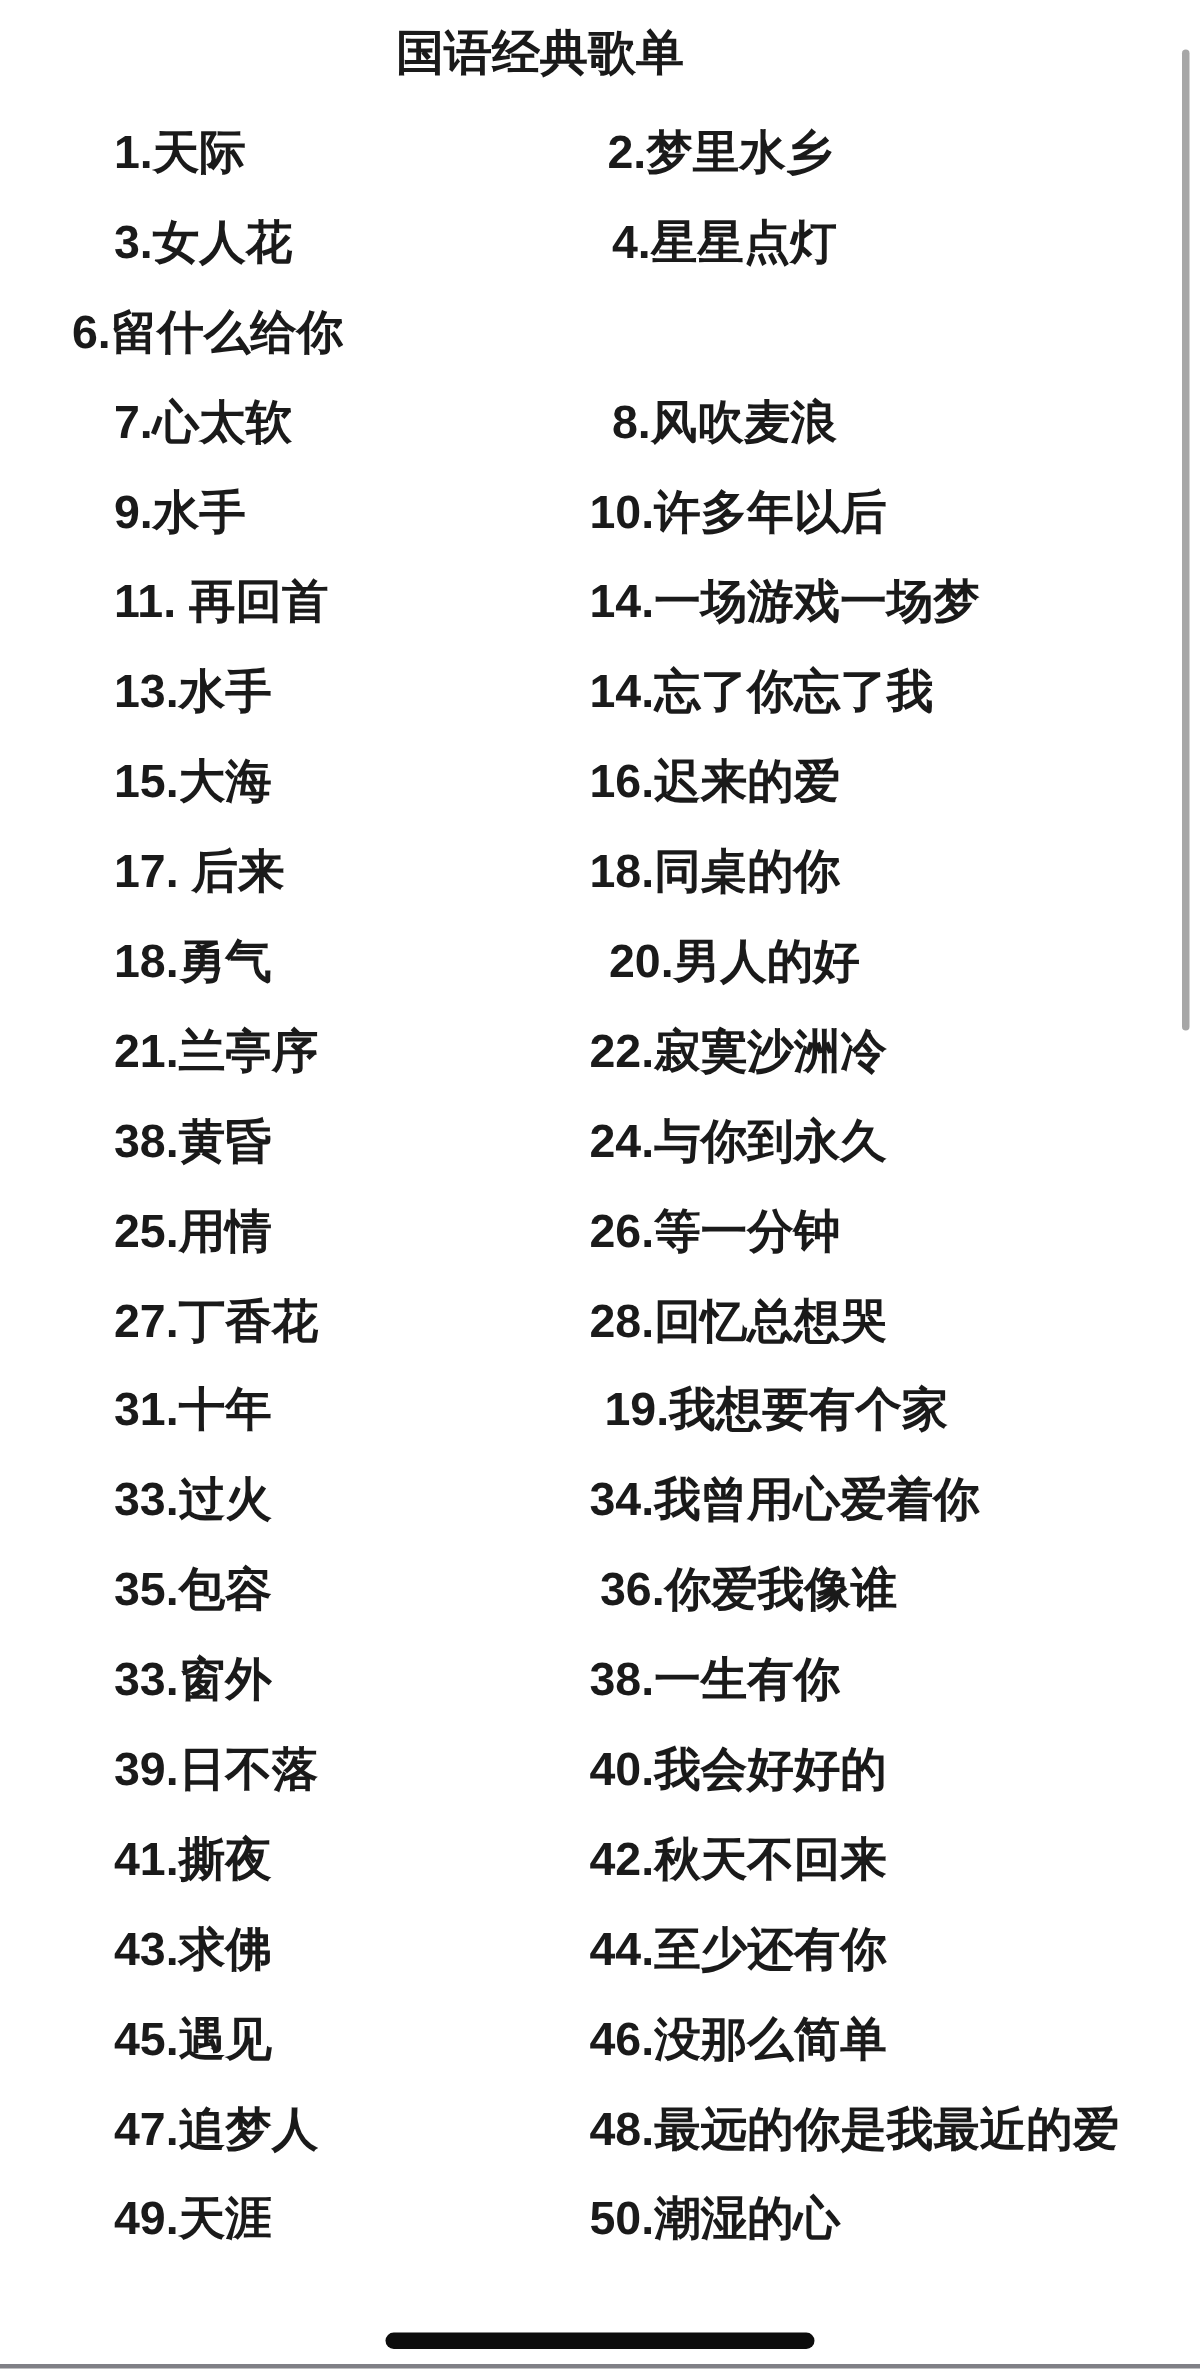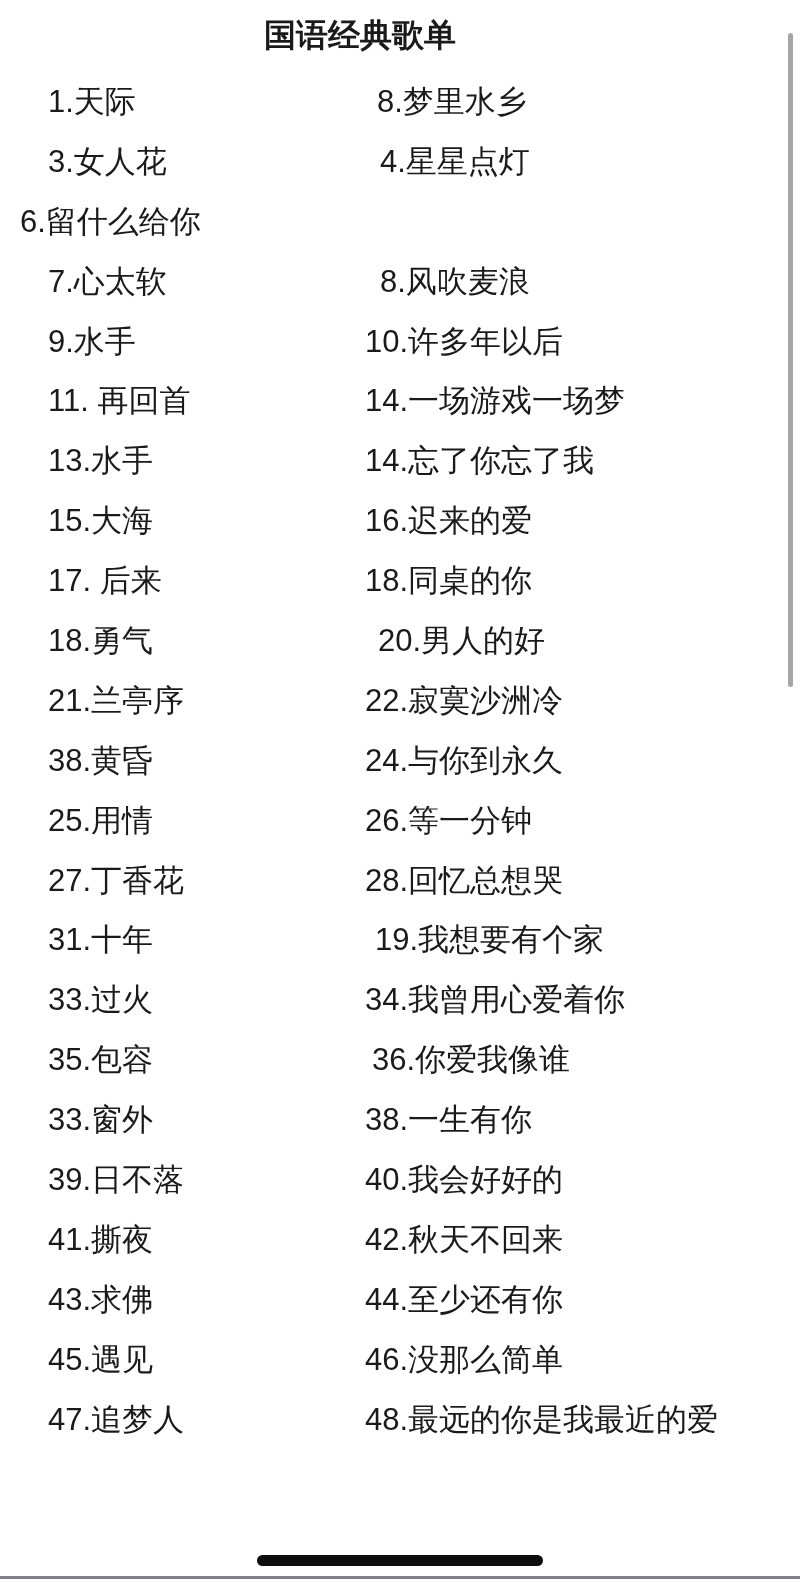--- a/index.html
+++ b/index.html
@@ -12,21 +12,21 @@
     height:72px;display:flex;align-items:center;justify-content:center;
     box-sizing:border-box;padding-top:0;margin-left:24px;
   }
   .title{
     font-size:32px;font-weight:600;transform:translateX(-52px);white-space:pre;
   }
   .rows{position:relative;}
   .row{display:flex;align-items:center;height:59.9px;}
   .cl{flex:0 0 auto;box-sizing:content-box;width:317px;padding-left:48px;}
   .cr{flex:1 1 auto;}
-  .song{font-size:31px;font-weight:400;white-space:pre;display:inline-block;}
+  .song{font-size:31px;font-weight:700;white-space:pre;display:inline-block;margin-left:28px;}
   .scrollbar-thumb{
     position:absolute;top:33px;right:7px;width:5px;height:654px;
     background:#a6a6a6;border-radius:3px;
   }
   .home-indicator{
     position:absolute;left:257px;top:1555px;width:286px;height:11px;
     background:#0d0d0d;border-radius:6px;
   }
   .bottom-divider{
     position:absolute;left:0;top:1576px;width:800px;height:3px;
@@ -36,21 +36,21 @@
 </head>
 <body>
 
 <div class="title-wrap">
   <span class="title">国语经典歌单</span>
 </div>
 
 <div class="rows">
   <div class="row">
     <div class="cl"><span class="song">1.天际</span></div>
-    <div class="cr"><span class="song" style="padding-left:12px">8.梦里水乡</span></div>
+    <div class="cr"><span class="song" style="padding-left:12px">2.梦里水乡</span></div>
   </div>
   <div class="row">
     <div class="cl"><span class="song">3.女人花</span></div>
     <div class="cr"><span class="song" style="padding-left:15px">4.星星点灯</span></div>
   </div>
   <div class="row">
     <div class="cr"><span class="song" style="padding-left:20px">6.留什么给你</span></div>
   </div>
   <div class="row">
     <div class="cl"><span class="song">7.心太软</span></div>
@@ -125,17 +125,21 @@
     <div class="cr"><span class="song">44.至少还有你</span></div>
   </div>
   <div class="row">
     <div class="cl"><span class="song">45.遇见</span></div>
     <div class="cr"><span class="song">46.没那么简单</span></div>
   </div>
   <div class="row">
     <div class="cl"><span class="song">47.追梦人</span></div>
     <div class="cr"><span class="song">48.最远的你是我最近的爱</span></div>
   </div>
+  <div class="row">
+    <div class="cl"><span class="song">49.天涯</span></div>
+    <div class="cr"><span class="song">50.潮湿的心</span></div>
+  </div>
 </div>
 
 <div class="scrollbar-thumb"></div>
 <div class="home-indicator"></div>
 <div class="bottom-divider"></div>
 
 </body></html>

